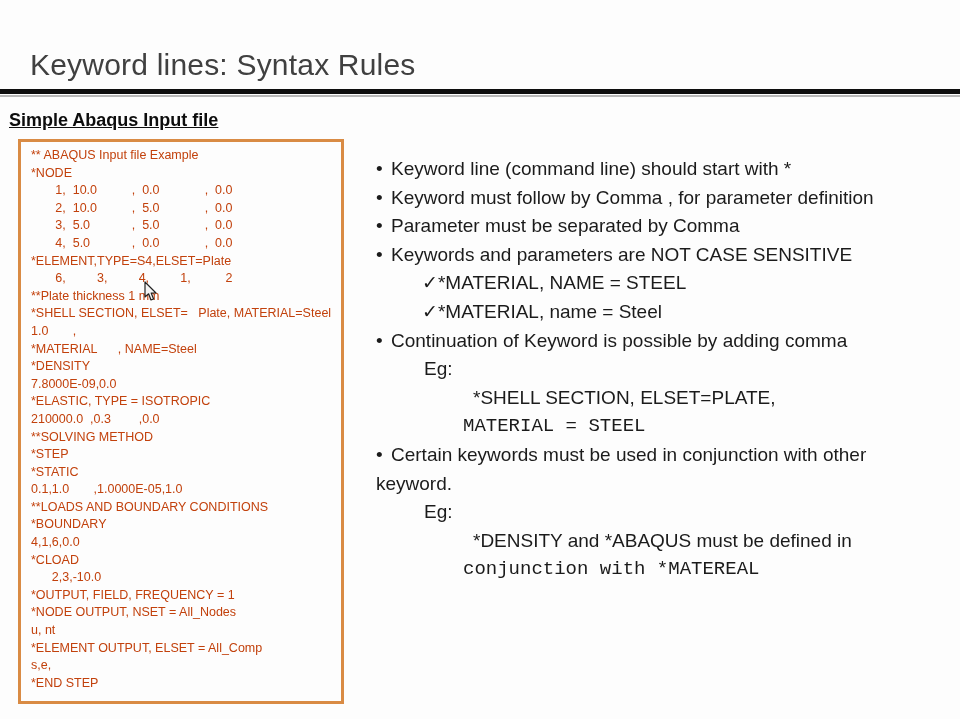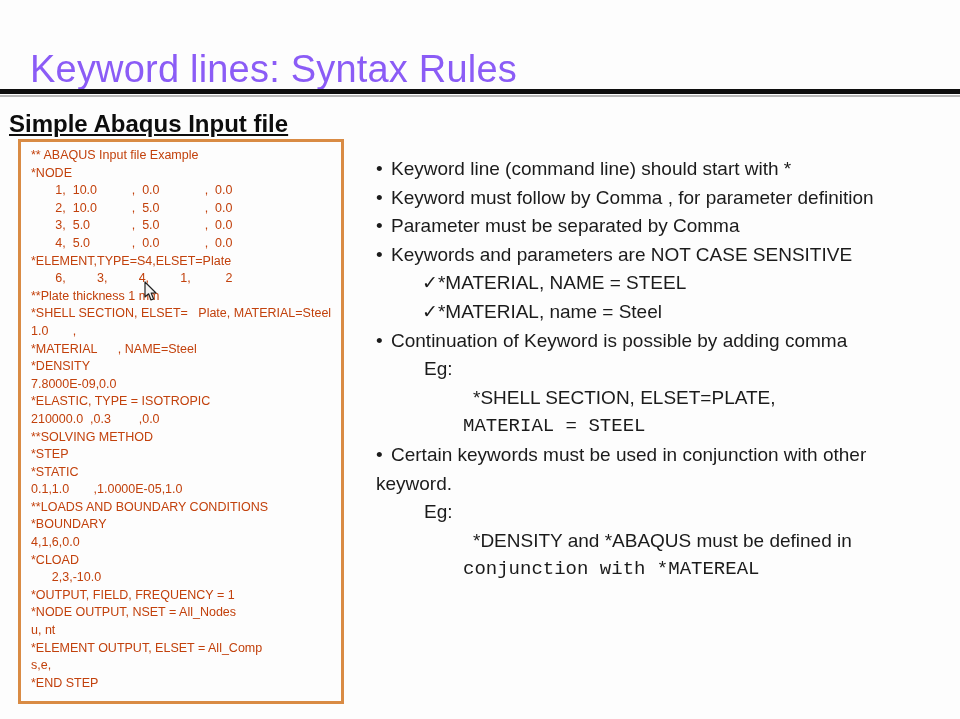--- a/index.html
+++ b/index.html
@@ -16,24 +16,24 @@
     position: relative;
     width: 960px;
     height: 719px;
     background: #fdfdfd;
   }
   
   .title {
     position: absolute;
     left: 30px;
     top: 48px;
-    font-size: 38px;
+    font-size: 30px;
     font-weight: 400;
     letter-spacing: 0.2px;
-    color: #8b5cf6;
+    color: #404040;
     white-space: nowrap;
   }
   .rule-bar {
     position: absolute;
     left: 0;
     top: 89px;
     width: 960px;
     height: 5px;
     background: #0e0e0e;
   }
@@ -43,21 +43,21 @@
     top: 95px;
     width: 960px;
     height: 2px;
     background: #b8b8b8;
   }
   
   .section-heading {
     position: absolute;
     left: 9px;
     top: 110px;
-    font-size: 24px;
+    font-size: 18px;
     font-weight: 700;
     text-decoration: underline;
     color: #0d0d0d;
     white-space: nowrap;
   }
   
   .codebox {
     position: absolute;
     left: 18px;
     top: 139px;

